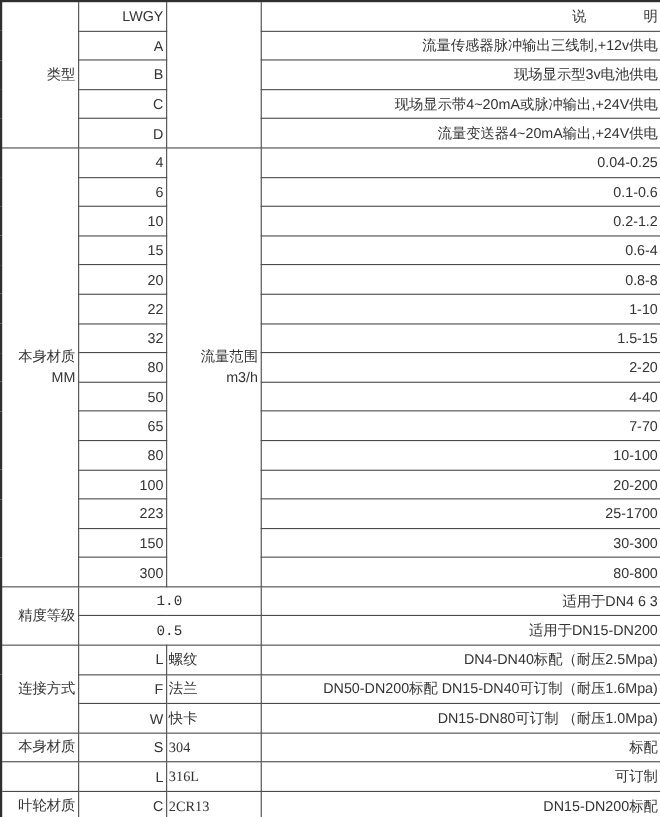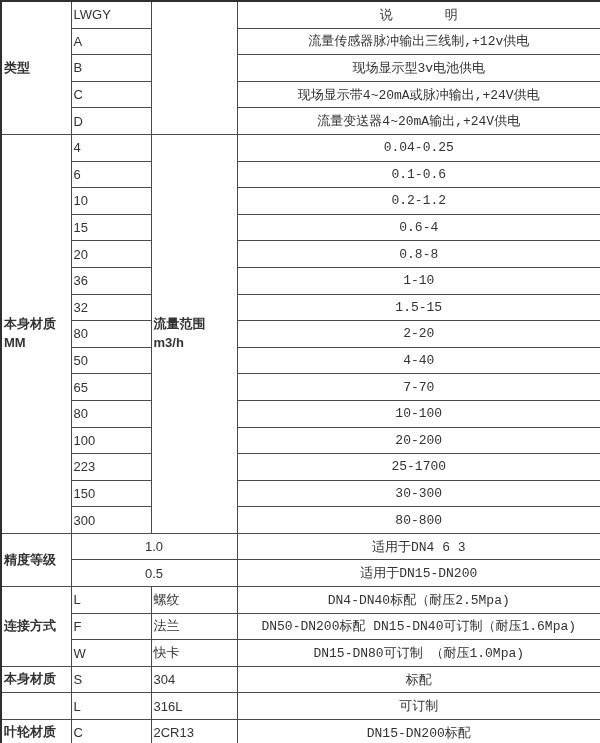--- a/index.html
+++ b/index.html
@@ -11,25 +11,25 @@
     font-size:13px;color:#333333;
     border:2px solid #2f2f2f;
   }
   table.spec td{
     border:1px solid #4a4a4a;
     vertical-align:middle;
     padding:0 2px;
     overflow:hidden;
     height:25.6px;
   }
-  td.grp{text-align:left;white-space:pre-line;line-height:1.45;font-weight:bold;}
-  td.code{text-align:left;margin-left:36px;}
-  td.mid{text-align:left;padding-left:5px;}
-  td.desc{text-align:center;padding-left:5px;font-family:Liberation Mono, monospace;}
-  td.merged{text-align:center;}
+  td.grp{text-align:right;white-space:pre-line;line-height:1.45;}
+  td.code{text-align:right;margin-left:36px;}
+  td.mid{text-align:left;padding-left:5px;font-family:Liberation Serif, serif;}
+  td.desc{text-align:right;padding-left:5px;}
+  td.merged{text-align:center;font-family:Liberation Mono, monospace;}
 </style>
 </head>
 <body>
 
 <div class="screen">
   <table class="spec">
     <colgroup>
         <col style="width: 70px;">
         <col style="width: 80px;">
         <col style="width: 86px;">
@@ -76,21 +76,21 @@
         </tr>
         <tr>
           <td class="code">15</td>
           <td class="desc">0.6-4</td>
         </tr>
         <tr>
           <td class="code">20</td>
           <td class="desc">0.8-8</td>
         </tr>
         <tr>
-          <td class="code">36</td>
+          <td class="code">22</td>
           <td class="desc">1-10</td>
         </tr>
         <tr>
           <td class="code">32</td>
           <td class="desc">1.5-15</td>
         </tr>
         <tr>
           <td class="code">80</td>
           <td class="desc">2-20</td>
         </tr>

